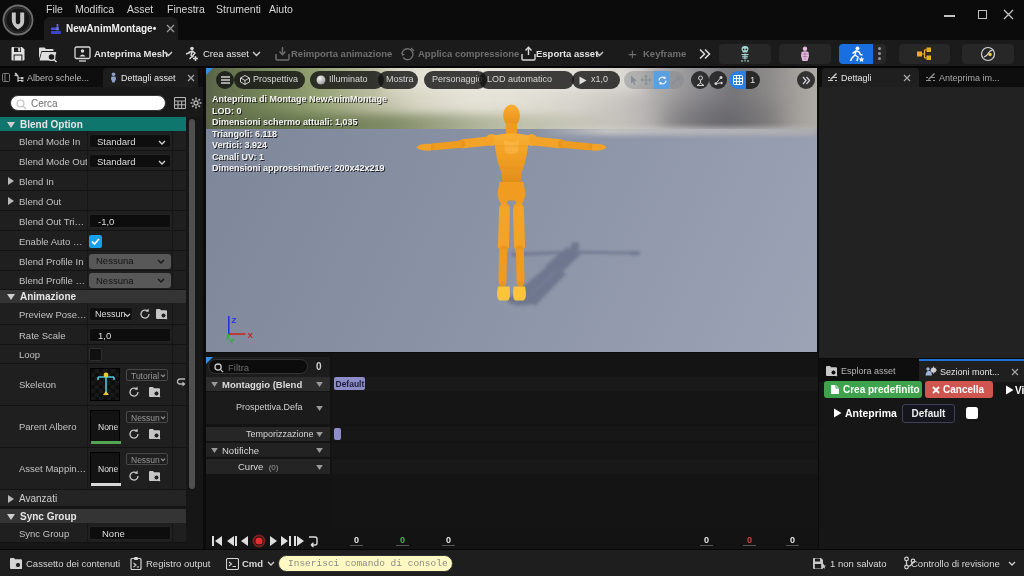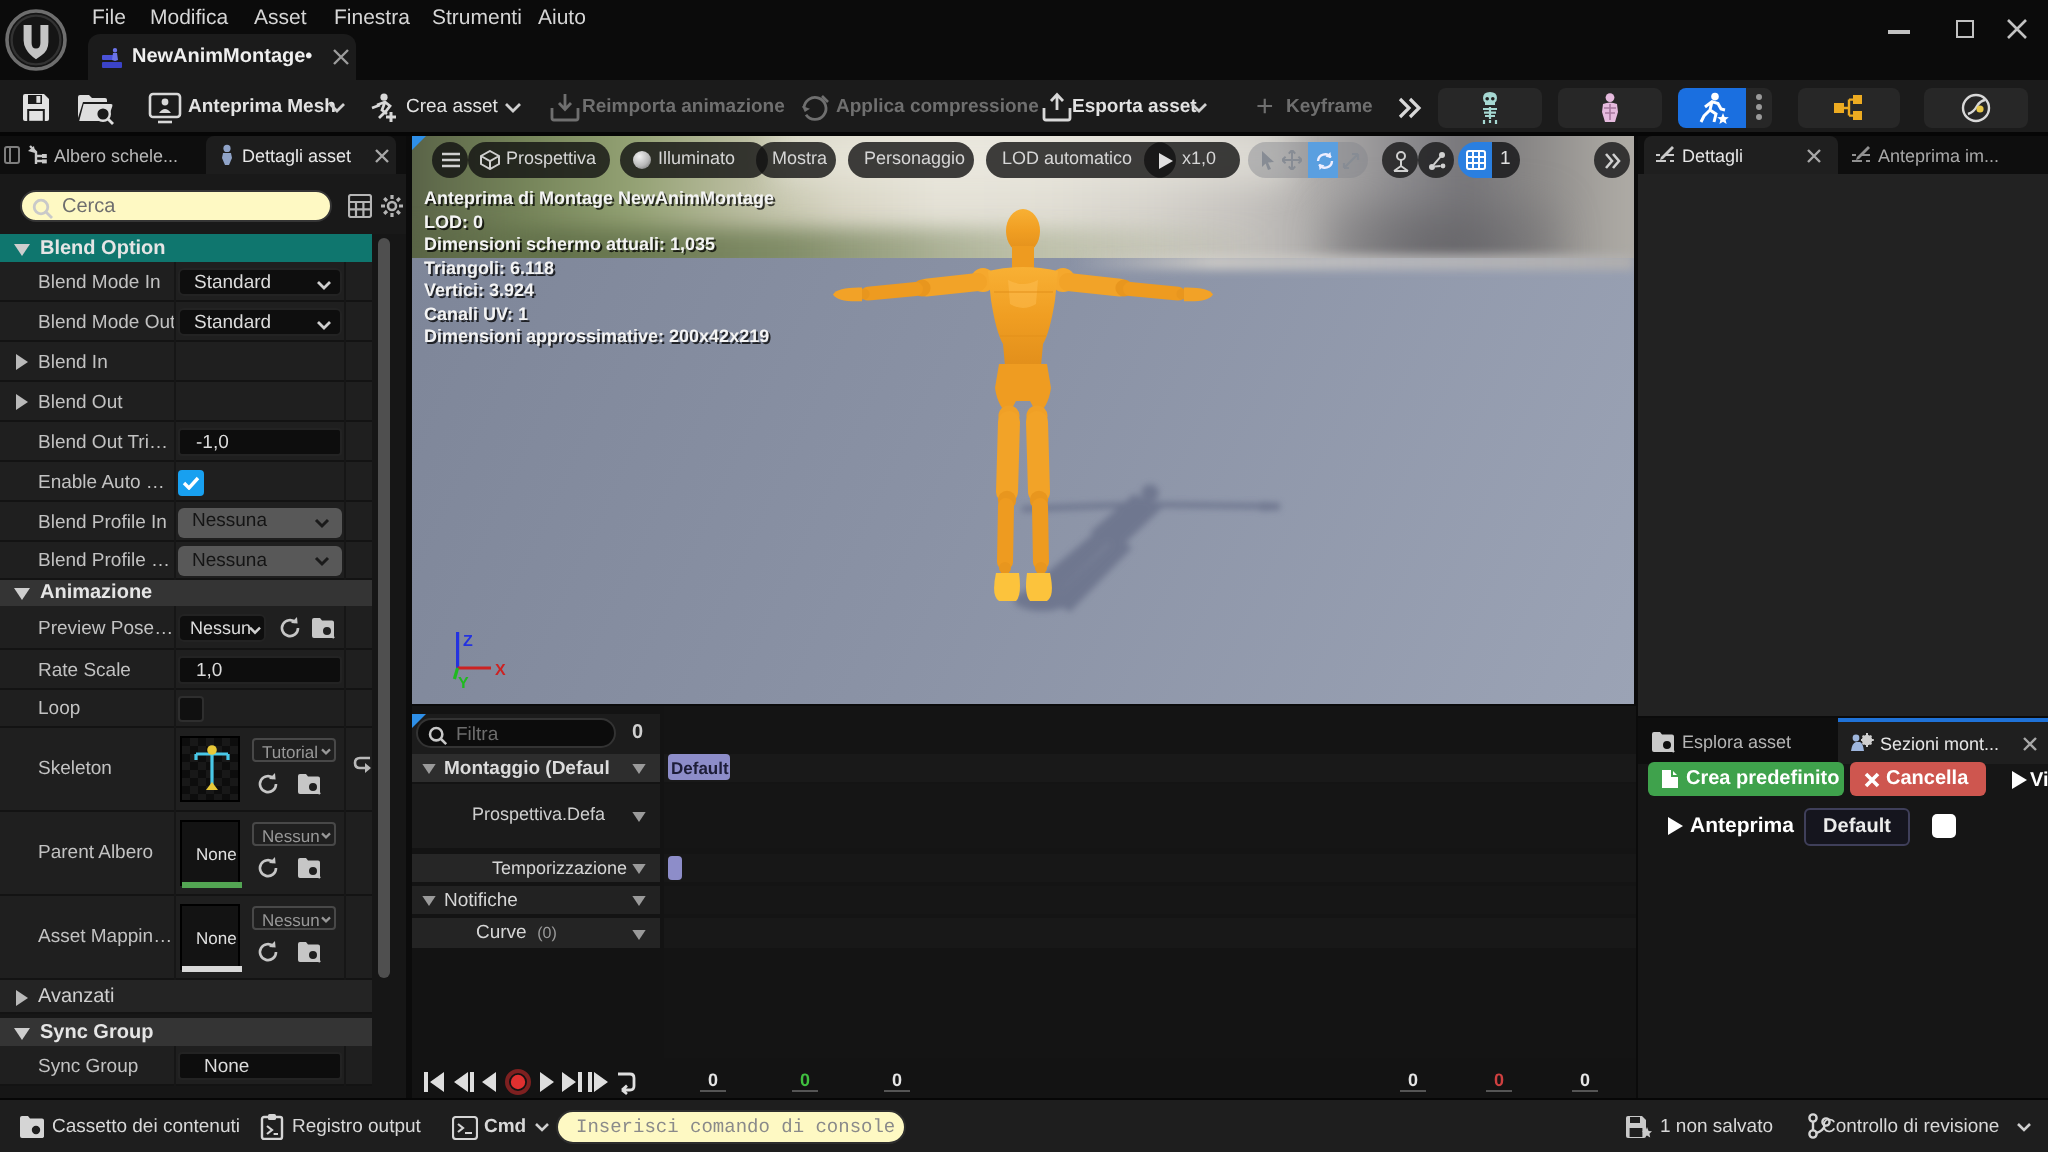--- a/index.html
+++ b/index.html
@@ -173,21 +173,21 @@
   <svg class="a" style="left:108px;top:4px" width="11" height="11" viewBox="0 0 11 11">
     <circle cx="5.5" cy="2.2" r="1.8" fill="#8fa3c8"></circle>
     <path d="M3.5 4.5 L7.5 4.5 L8 7 L6.5 10.5 L4.5 10.5 L3 7 Z" fill="#8fa3c8"></path>
   </svg>
   <div class="a tx" style="left:121px;top:4.5px;font-size:9px;color:#e8e8e8">Dettagli asset</div>
   <svg class="a" style="left:187px;top:6px" width="8" height="8" viewBox="0 0 8 8">
       <path d="M1 1 L7 7 M7 1 L1 7" stroke="#a8a8a8" stroke-width="1.2"></path>
     </svg>
 
   <div class="a" style="left:0;top:19px;width:203px;height:30px;background:#191919"></div>
-  <div class="a" style="left:10px;top:27px;width:156px;height:16px;background:#fef9c3;border:1px solid #353535;border-radius:9px">
+  <div class="a" style="left:10px;top:27px;width:156px;height:16px;background:#ffffff;border:1px solid #353535;border-radius:9px">
     <svg class="a" style="left:5px;top:2.5px" width="11" height="11" viewBox="0 0 11 11">
         <circle cx="4.5" cy="4.5" r="3.4" fill="none" stroke="#c9c9c9" stroke-width="1.4"></circle>
         <path d="M7 7 L10 10" stroke="#c9c9c9" stroke-width="1.4"></path>
       </svg>
     <div class="a tx" style="left:20px;top:2px;font-size:10px;color:#6e6e6e">Cerca</div>
   </div>
   <svg class="a" style="left:174px;top:29px" width="12" height="12" viewBox="0 0 12 12">
       <rect x="0.5" y="0.5" width="11" height="11" rx="1" fill="none" stroke="#b5b5b5" stroke-width="1.1"></rect>
       <path d="M0.5 4 L11.5 4 M4 4 L4 11.5 M7.7 4 L7.7 11.5 M0.5 7.7 L11.5 7.7" stroke="#b5b5b5" stroke-width="1.1"></path>
     </svg>
@@ -513,21 +513,21 @@
         <circle cx="5" cy="5" r="4.5" fill="url(#sph)"></circle>
       </svg>
     <div class="a tx" style="left:19px;top:3px;font-size:9px;color:#d6d6d6">Illuminato</div>
   </div>
   <div class="a" style="left:172px;top:3px;width:40px;height:18px;background:rgba(18,18,18,0.8);border-radius:9px">
     <div class="a tx" style="left:8px;top:3px;font-size:9px;color:#d6d6d6">Mostra</div>
   </div>
   <div class="a" style="left:218px;top:3px;width:63px;height:18px;background:rgba(18,18,18,0.8);border-radius:9px">
     <div class="a tx" style="left:8px;top:3px;font-size:9px;color:#d6d6d6">Personaggio</div>
   </div>
-  <div class="a" style="left:287px;top:3px;width:95px;height:18px;background:rgba(18,18,18,0.8);border-radius:9px">
+  <div class="a" style="left:273px;top:3px;width:95px;height:18px;background:rgba(18,18,18,0.8);border-radius:9px">
     <div class="a tx" style="left:8px;top:3px;font-size:9px;color:#d6d6d6">LOD automatico</div>
   </div>
   <div class="a" style="left:366px;top:3px;width:48px;height:18px;background:rgba(18,18,18,0.8);border-radius:9px">
     <svg class="a" style="left:7px;top:4.5px" width="8" height="9" viewBox="0 0 8 9">
         <path d="M0.5 0.5 L7.5 4.5 L0.5 8.5 Z" fill="#e0e0e0"></path>
       </svg>
     <div class="a tx" style="left:19px;top:3px;font-size:9px;color:#d6d6d6">x1,0</div>
   </div>
   <div class="a" style="left:418px;top:3px;width:60px;height:18px;background:rgba(130,134,140,0.45);border-radius:9px">
     <svg class="a" style="left:5px;top:4px" width="10" height="10" viewBox="0 0 10 10">
@@ -588,21 +588,21 @@
   <div class="a tx" style="left:110px;top:8px;font-size:10px;font-weight:bold;color:#d0d0d0">0</div>
 
   <svg class="a" style="left:0;top:4px" width="7" height="7" viewBox="0 0 8 8">
       <path d="M0 0 L8 0 L0 8 Z" fill="#2e8fe8"></path>
     </svg>
 
   <div class="a" style="left:0;top:24px;width:124px;height:14px;background:#2d2d2d">
     <svg class="a" style="left:5px;top:5px" width="7" height="5" viewBox="0 0 8 6">
         <path d="M0 0 L8 0 L4 6 Z" fill="#9a9a9a"></path>
       </svg>
-    <div class="a tx" style="left:16px;top:1.5px;font-size:9.5px;font-weight:bold;color:#dcdcdc">Montaggio (Defaul</div>
+    <div class="a tx" style="left:16px;top:1.5px;font-size:9.5px;font-weight:bold;color:#dcdcdc">Montaggio (Blend</div>
     <svg class="a" style="left:110px;top:5px" width="7" height="5" viewBox="0 0 8 6">
         <path d="M0 0 L8 0 L4 6 Z" fill="#9a9a9a"></path>
       </svg>
   </div>
   <div class="a" style="left:0;top:39px;width:124px;height:32px;background:#1b1b1b">
     <div class="a tx" style="left:30px;top:10px;font-size:9px;color:#cfcfcf">Prospettiva.Defa</div>
     <svg class="a" style="left:110px;top:14px" width="7" height="5" viewBox="0 0 8 6">
         <path d="M0 0 L8 0 L4 6 Z" fill="#9a9a9a"></path>
       </svg>
   </div>

